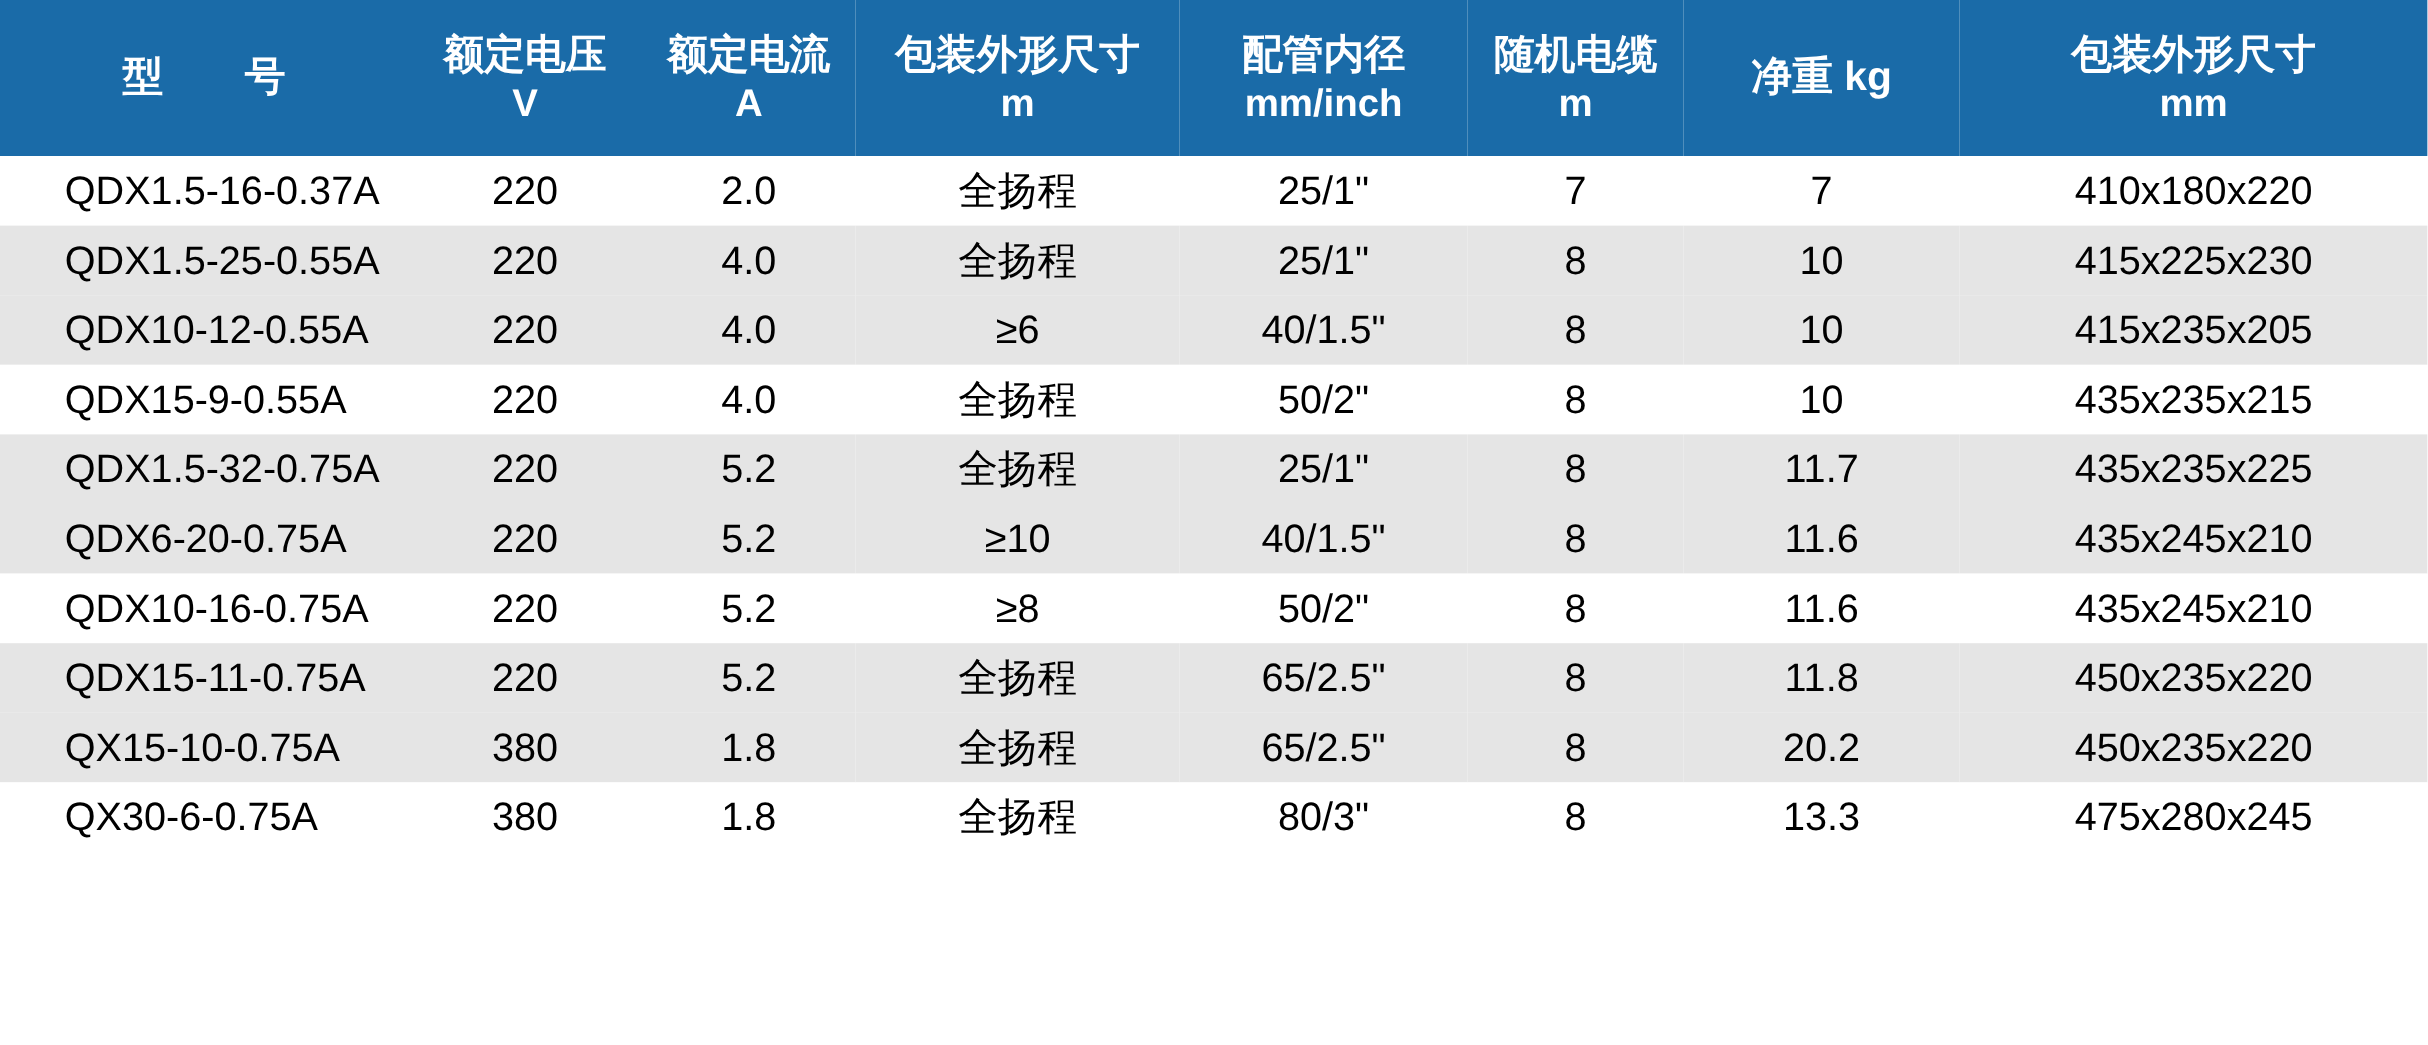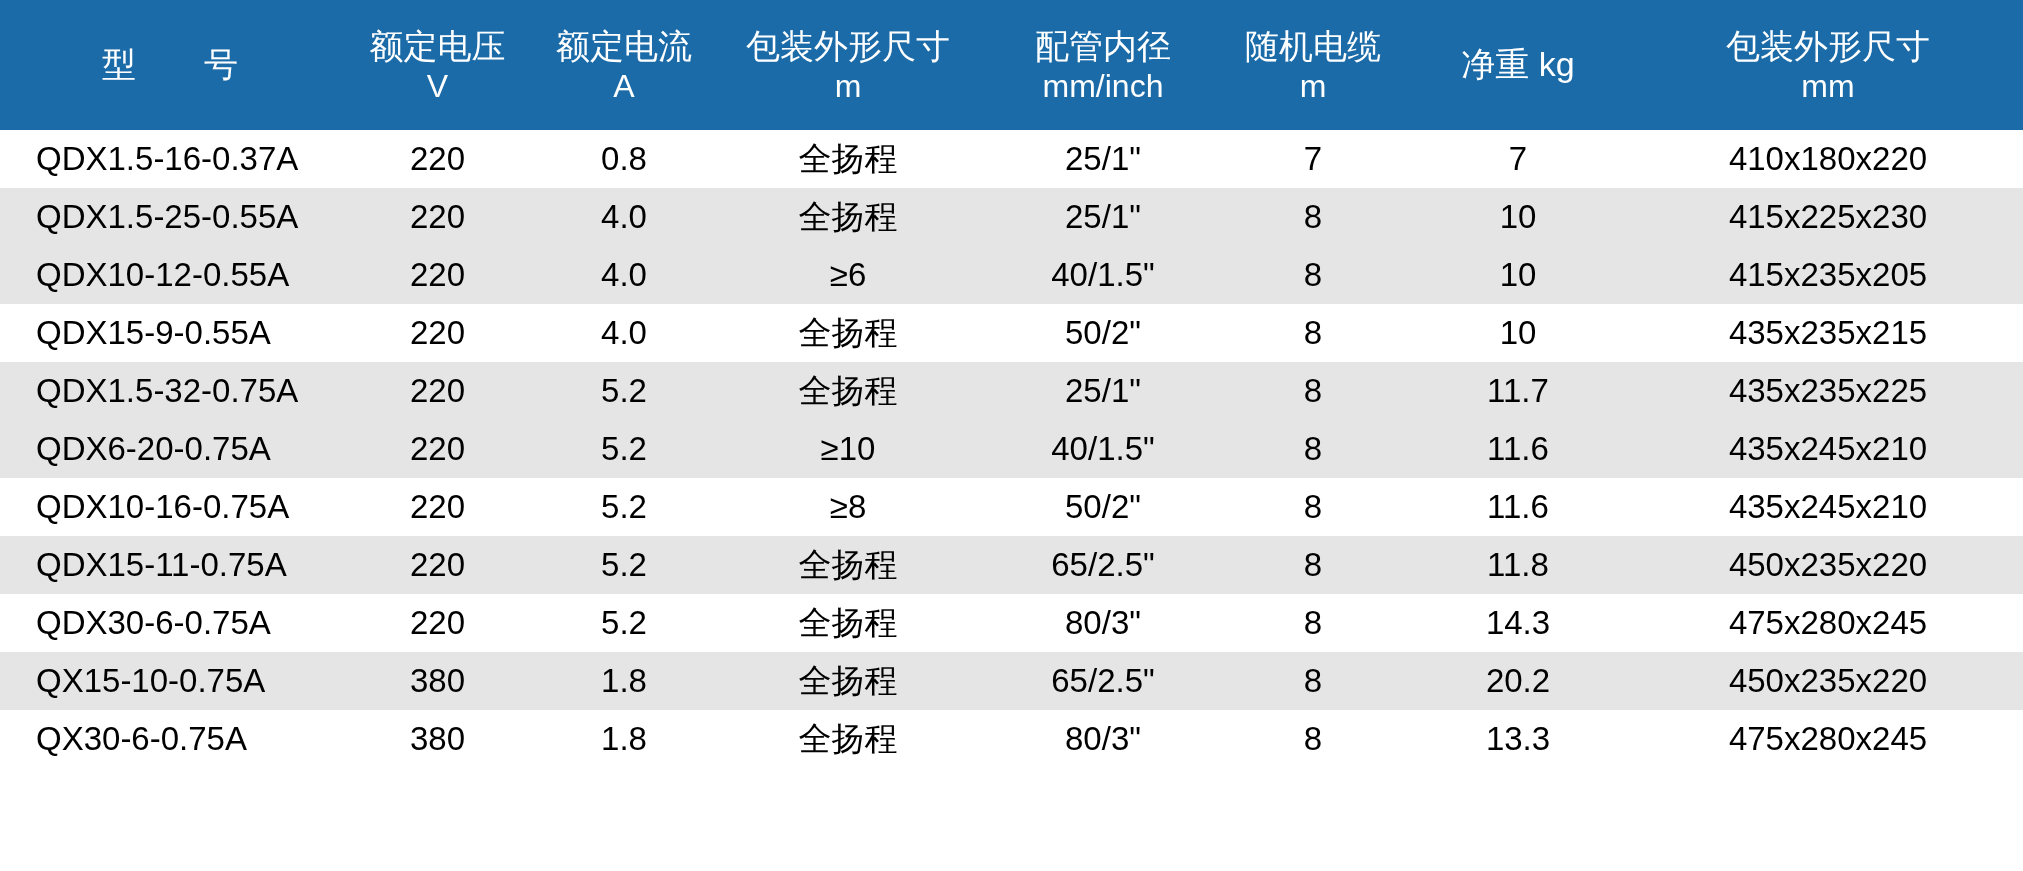--- a/index.html
+++ b/index.html
@@ -14,21 +14,21 @@
     overflow: hidden;
   }
   .spec-table {
     width: 2023px;
     border-collapse: collapse;
     table-layout: fixed;
   }
   .spec-table thead th {
     background: #1a6ba8;
     color: #ffffff;
-    font-weight: normal;
+    font-weight: bold;
     font-size: 34px;
     line-height: 1.28;
     height: 122px;
     padding: 4px 6px;
     text-align: center;
     vertical-align: middle;
     border: none;
   }
   .spec-table thead th .unit {
     display: block;
@@ -46,21 +46,21 @@
     white-space: nowrap;
   }
   .spec-table tbody tr.odd td {
     background: #ffffff;
   }
   .spec-table tbody tr.even td {
     background: #e5e5e5;
   }
   .spec-table tbody td.model {
     text-align: left;
-    padding-left: 36px;
+    padding-left: 54px;
   }
   col.c0 { width: 340px; }
   col.c1 { width: 195px; }
   col.c2 { width: 178px; }
   col.c3 { width: 270px; }
   col.c4 { width: 240px; }
   col.c5 { width: 180px; }
   col.c6 { width: 230px; }
   col.c7 { width: 390px; }
 </style>
@@ -111,21 +111,21 @@
       <th>
         <span>包装外形尺寸</span>
         <span class="unit">mm</span>
       </th>
     </tr>
   </thead>
   <tbody>
     <tr class="odd">
         <td class="model">QDX1.5-16-0.37A</td>
         <td>220</td>
-        <td>0.8</td>
+        <td>2.0</td>
         <td>全扬程</td>
         <td>25/1"</td>
         <td>7</td>
         <td>7</td>
         <td>410x180x220</td>
       </tr>
     <tr class="even">
         <td class="model">QDX1.5-25-0.55A</td>
         <td>220</td>
         <td>4.0</td>
@@ -188,30 +188,20 @@
     <tr class="even">
         <td class="model">QDX15-11-0.75A</td>
         <td>220</td>
         <td>5.2</td>
         <td>全扬程</td>
         <td>65/2.5"</td>
         <td>8</td>
         <td>11.8</td>
         <td>450x235x220</td>
       </tr>
-    <tr class="odd">
-        <td class="model">QDX30-6-0.75A</td>
-        <td>220</td>
-        <td>5.2</td>
-        <td>全扬程</td>
-        <td>80/3"</td>
-        <td>8</td>
-        <td>14.3</td>
-        <td>475x280x245</td>
-      </tr>
     <tr class="even">
         <td class="model">QX15-10-0.75A</td>
         <td>380</td>
         <td>1.8</td>
         <td>全扬程</td>
         <td>65/2.5"</td>
         <td>8</td>
         <td>20.2</td>
         <td>450x235x220</td>
       </tr>

